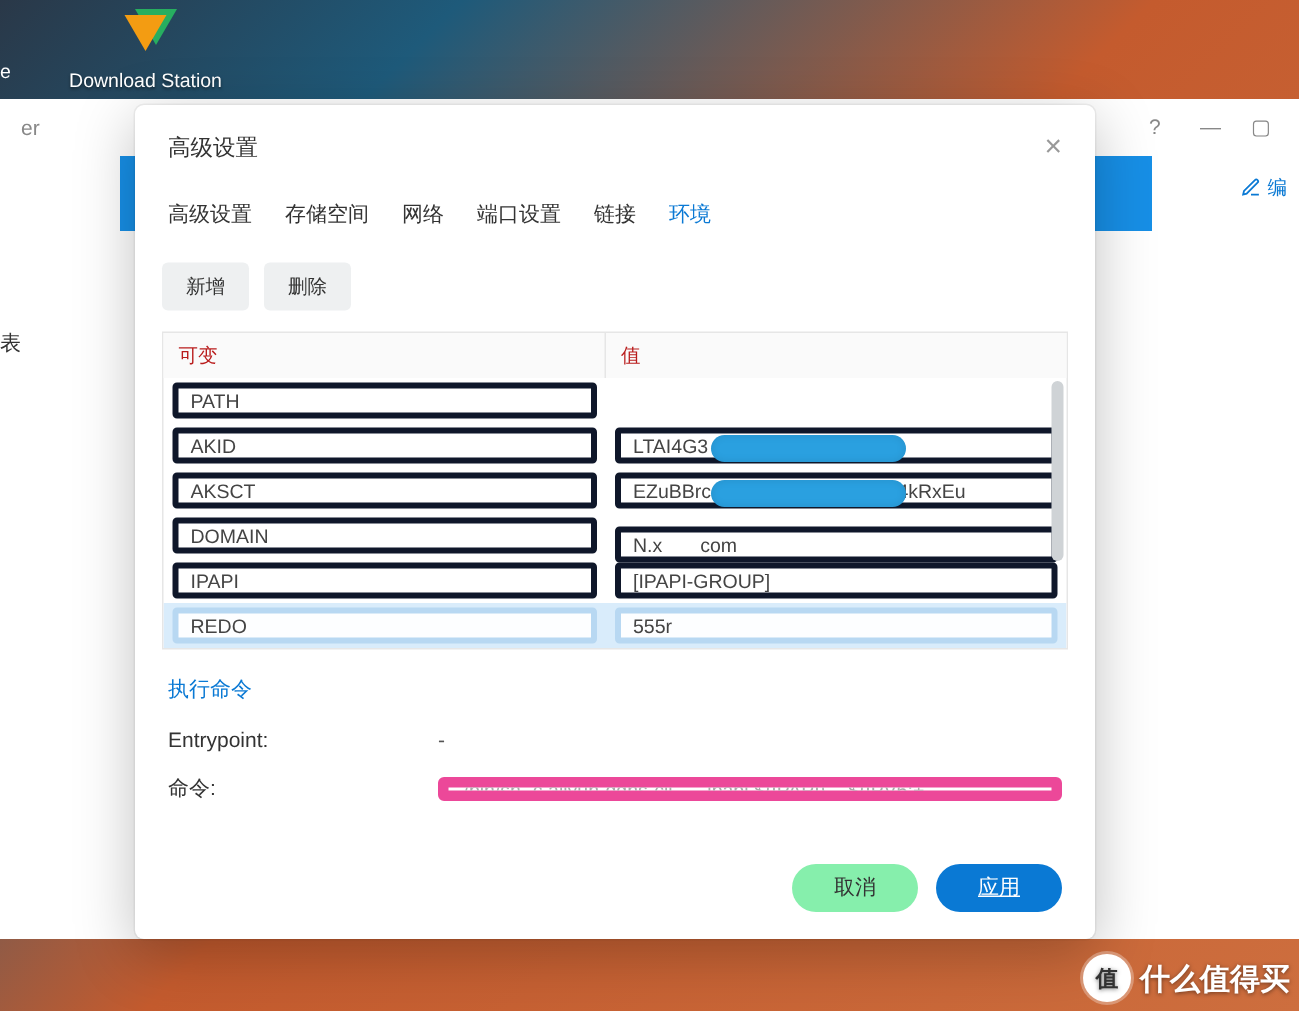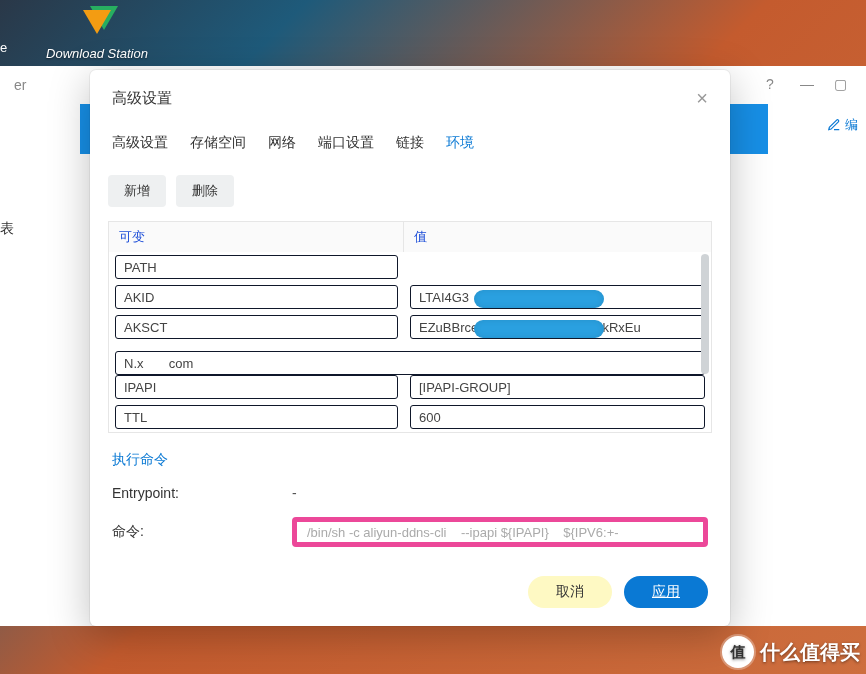--- a/index.html
+++ b/index.html
@@ -7,21 +7,21 @@
   font-family: -apple-system, "Helvetica Neue", Arial, "PingFang SC", "Hiragino Sans GB", "Microsoft YaHei", sans-serif;
   width: 866px; height: 674px; overflow: hidden; position: relative;
   background: #1a2a3a;
 }
 .desktop {
   position: absolute; inset: 0;
   background: linear-gradient(135deg, #2a3848 0%, #1e5a7a 20%, #c45b2e 50%, #cd6e3e 100%);
 }
 .desktop-icon {
   position: absolute; top: 0; left: 42px; width: 110px; text-align: center;
-  color: #fff; font-size: 13px; cursor: pointer; font-style: italic;
+  color: #fff; font-size: 13px; cursor: pointer;
 }
 .desktop-icon .di {
   margin: 0 auto 4px; width: 42px; height: 42px; position: relative;
 }
 .arrow-down { width:0;height:0;border-left:14px solid transparent;border-right:14px solid transparent;border-top:24px solid #f39c12;position:absolute;top:10px;left:7px;}
 .arrow-down.green{border-top-color:#27ae60;left:14px;top:6px;}
 .desktop-icon-label { text-shadow: 0 1px 2px rgba(0,0,0,.5); }
 .desk-left-cut {
   position:absolute;left:0;top:40px;color:#fff;font-size:13px;
 }
@@ -77,35 +77,35 @@
   background:#eef0f1; border:none; border-radius:4px; padding:7px 16px;
   font-size:13px; cursor:pointer; color:#333;
 }
 
 .env-table {
   margin: 0 18px; border:1px solid #e6e6e6;
   display:flex; flex-direction:column;
   position:relative;
 }
 .env-head {
-  display:flex; background:#fafafa; font-size:13px; color:#1d4ed8;font-family:Liberation Serif, serif;
+  display:flex; background:#fafafa; font-size:13px; color:#b91c1c;font-family:Liberation Serif, serif;
 }
 .env-head .col-k { flex:0 0 295px; padding:6px 10px; border-right:1px solid #e6e6e6;}
 .env-head .col-v { flex:1; padding:6px 10px; }
 .env-body {
   max-height: 202px; overflow:hidden; position:relative;
 }
 .env-row { display:flex; align-items:center; height:30px;}
 .env-row.selected { background:#d9ecfb; }
 .env-row .cell-k {
   flex:0 0 295px; padding:0 6px;
 }
 .env-row .cell-v { flex:1; padding:0 6px; }
 .env-row input {
-  width:100%; height:24px; border:1px solid #0f172a; border-radius:3px;
+  width:100%; height:24px; border:4px solid #0f172a; border-radius:3px;
   padding:0 8px; font-size:13px; color:#444; background:#fff;
 }
 .env-row.selected input { border-color:#b8d8f2; background:#fdfeff;}
 .scrollbar-track {
   position:absolute; right:2px; top:2px; bottom:2px; width:8px;
 }
 .scrollbar-thumb {
   position:absolute; right:0; top:0; width:8px; height:120px;
   background:#cfd3d6; border-radius:4px;
 }
@@ -116,31 +116,31 @@
 
 .section-title {
   margin: 18px 22px 8px; font-size:14px; color:#0a79d4;
 }
 .kv-row {
   display:flex; align-items:center; margin:8px 22px; font-size:14px; color:#333;
 }
 .kv-row .k { width:180px; color:#333;}
 .kv-row .v { color:#555;}
 .cmd-input {
-  flex:1; height:30px; border:5px solid #ec4899; border-radius:4px;
+  flex:1; height:16px; border:7px solid #ec4899; border-radius:4px;
   padding:0 10px; font-size:13px; color:#aaa; background:#fff;
 }
 
 .modal-footer {
   margin-top:auto; padding: 14px 22px 18px; display:flex; justify-content:flex-end; gap:12px;
 }
 .btn {
   border:none; border-radius:16px; padding:7px 28px; font-size:14px; cursor:pointer;
 }
-.btn-default { background:#fef9c3; color:#333;}
+.btn-default { background:#86efac; color:#333;}
 .btn-primary { background:#0a79d4; color:#fff;text-decoration:underline;}
 
 .watermark {
   position:absolute; right:6px; bottom:6px; display:flex; align-items:center; gap:6px;
   color:#fff; font-size:20px; font-weight:bold; text-shadow:0 1px 3px rgba(0,0,0,.5);
 }
 .wm-badge {
   width:32px;height:32px;border-radius:50%;background:#fff;color:#333;
   display:flex;align-items:center;justify-content:center;font-size:15px;font-weight:bold;
   box-shadow:0 0 0 2px rgba(255,255,255,.3);
@@ -211,29 +211,30 @@
           </div>
           <div class="env-row">
             <div class="cell-k"><input value="AKID" style=""></div>
             <div class="cell-v" style="position: relative;"><input value="LTAI4G3                         r" style=""><div class="redact" style="left: 70px; top: 5px; height: 18px; width: 130px;"></div></div>
           </div>
           <div class="env-row">
             <div class="cell-k"><input value="AKSCT" style=""></div>
             <div class="cell-v" style="position: relative;"><input value="EZuBBrceRU                         Z4kRxEu" style=""><div class="redact" style="left: 70px; top: 5px; height: 18px; width: 130px;"></div></div>
           </div>
           <div class="env-row">
+            <div class="cell-k"><input value="DOMAIN" style=""></div>
             <div class="cell-v" style="position: relative; margin-top: 12px;"><input value="N.x       com" style=""></div>
           </div>
           <div class="env-row">
             <div class="cell-k"><input value="IPAPI" style=""></div>
             <div class="cell-v" style="position: relative;"><input value="[IPAPI-GROUP]" style=""></div>
           </div>
-          <div class="env-row">
-            <div class="cell-k"><input value="TTL" style=""></div>
-            <div class="cell-v" style="position: relative;"><input value="600" style=""></div>
+          <div class="env-row selected">
+            <div class="cell-k"><input value="REDO" style=""></div>
+            <div class="cell-v" style="position: relative;"><input value="555r" style=""></div>
           </div>
           <div class="scrollbar-track">
           <div class="scrollbar-thumb"></div>
         </div>
       </div>
     </div>
 
     <div class="section-title">执行命令</div>
     <div class="kv-row">
       <div class="k">Entrypoint:</div>

